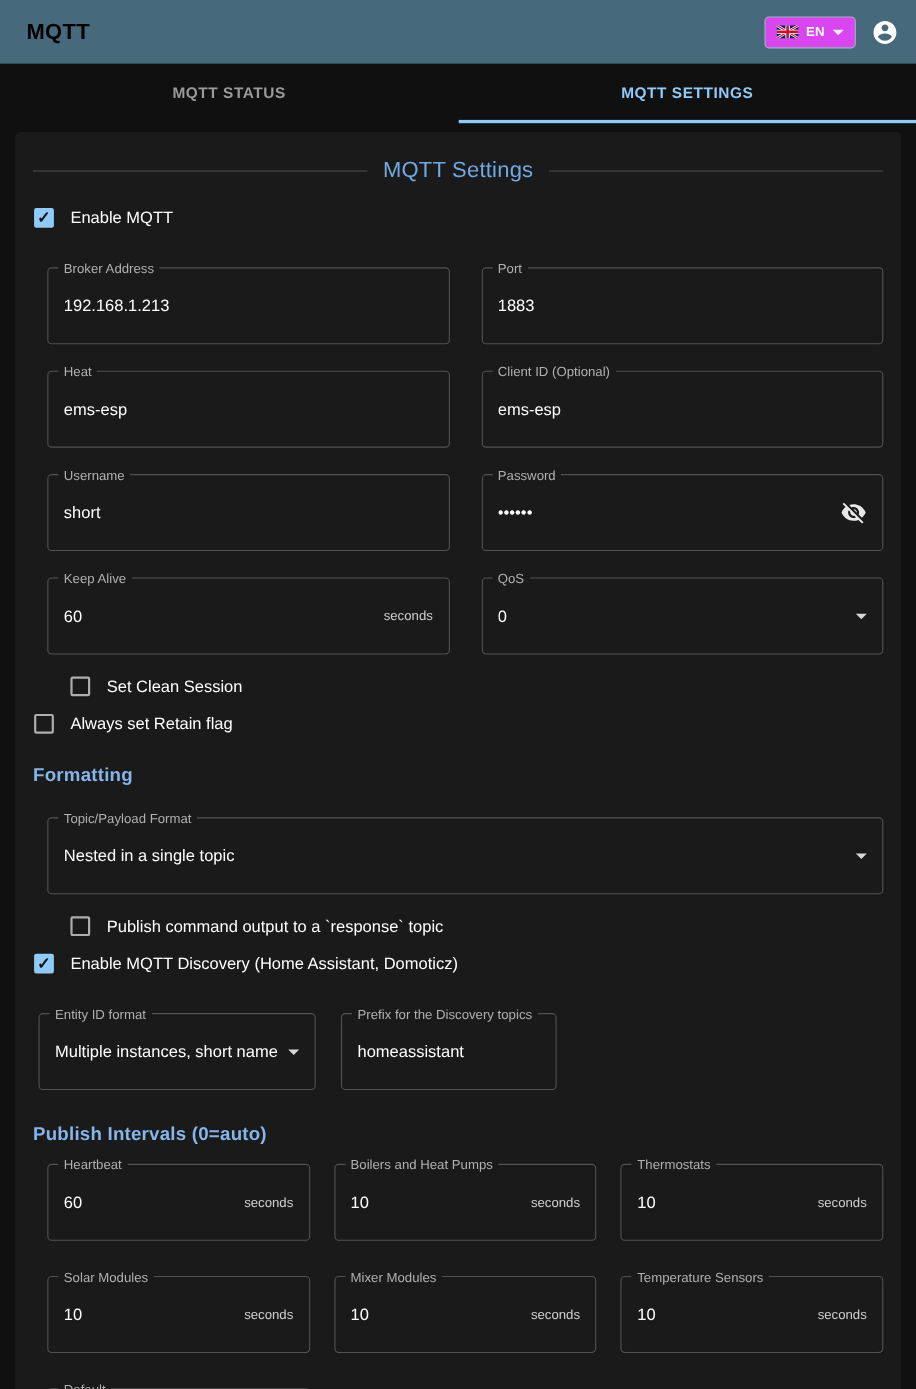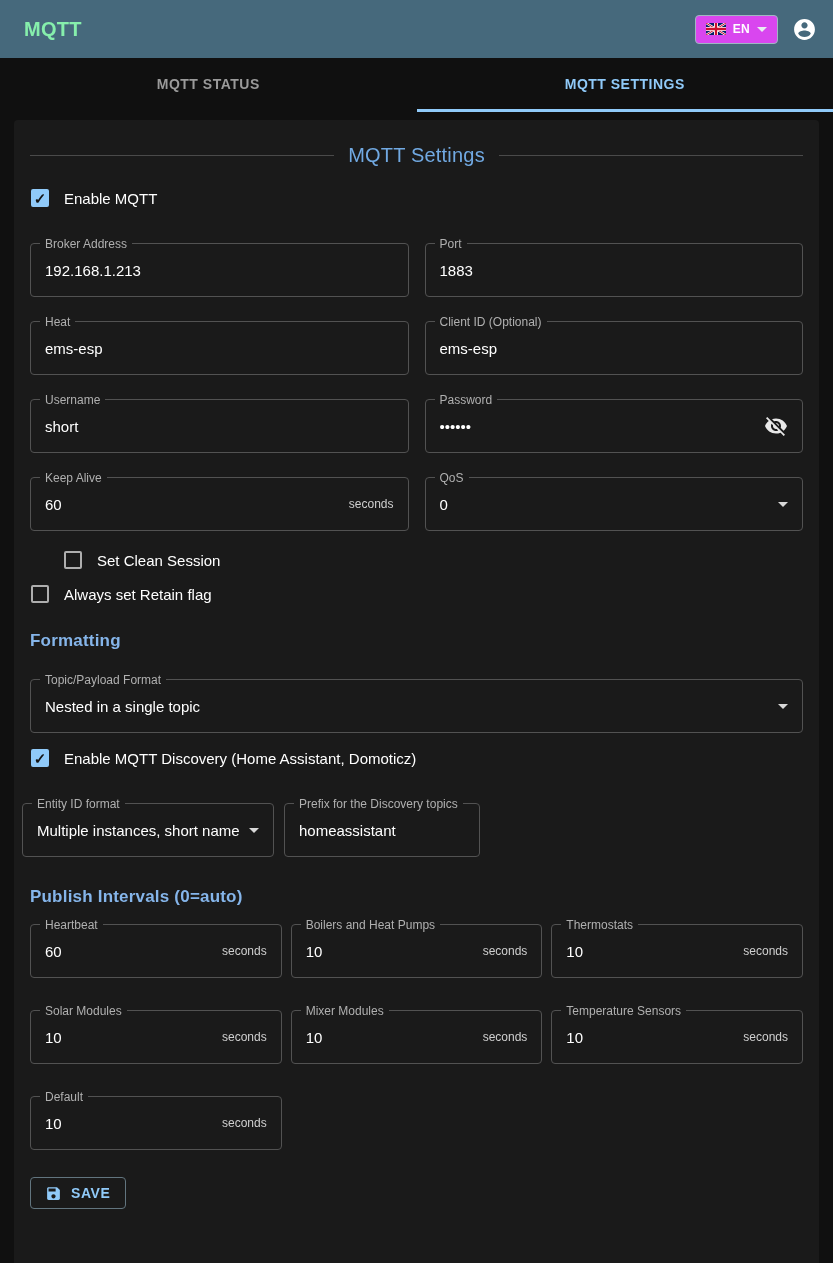--- a/index.html
+++ b/index.html
@@ -16,21 +16,21 @@
     color: #fff;
   }
 
   
   .appbar {
     height: 58px;
     background: #46697c;
     display: flex; align-items: center;
     padding: 0 16px 0 24px;
   }
-  .appbar-title { font-size: 20px; font-weight: bold; color: #86efac; letter-spacing: 0.3px; }
+  .appbar-title { font-size: 20px; font-weight: bold; color: #000000; letter-spacing: 0.3px; }
   .appbar-right { margin-left: auto; display: flex; align-items: center; gap: 14px; }
   .lang-btn {
     display: flex; align-items: center; gap: 7px;
     background: #d946ef;
     border: 1px solid #9fb6c3;
     border-radius: 4px;
     height: 29px; padding: 0 10px;
     cursor: pointer;
   }
   .lang-btn .flag { width: 20px; height: 12px; display: inline-flex; }
@@ -88,25 +88,26 @@
     column-gap: 16px; row-gap: 24px;
     margin: 36px 0 0 0;
   }
   .grid3 {
     display: grid; grid-template-columns: 1fr 1fr 1fr;
     column-gap: 9px; row-gap: 32px;
     margin: 17px 0 0 0;
   }
   .field {
     position: relative;
-    height: 54px;
+    height: 70px;
     border: 1px solid #525252;
     border-radius: 4px;
     display: flex; align-items: center;
     padding: 0 14px;
+    margin-left: 13px;
   }
   .field .flabel {
     position: absolute; top: 0; left: 9px;
     transform: translateY(-50%);
     background: #1a1a1a;
     padding: 0 5px;
     font-size: 12px; color: #b0b0b0; white-space: nowrap;
   }
   .field .fvalue { font-size: 15px; color: #fff; flex: 1; white-space: nowrap; overflow: hidden; }
   .field .adorn { font-size: 12px; color: #cfcfcf; margin-left: 8px; }
@@ -245,20 +246,24 @@
     </div>
 
     <h2 class="section-h mt28">Formatting</h2>
 
     <div class="field select mt28">
       <span class="flabel">Topic/Payload Format</span>
       <span class="fvalue">Nested in a single topic</span>
       <span class="caret-down"></span>
     </div>
 
+    <div class="check-row mt20">
+      <span class="checkbox"></span>
+      <span class="check-label">Publish command output to a `response` topic</span>
+    </div>
 
     <div class="check-row mt16">
       <span class="checkbox checked"></span>
       <span class="check-label">Enable MQTT Discovery (Home Assistant, Domoticz)</span>
     </div>
 
     <div class="discovery-row">
       <div class="field select entity">
         <span class="flabel">Entity ID format</span>
         <span class="fvalue">Multiple instances, short name</span>

